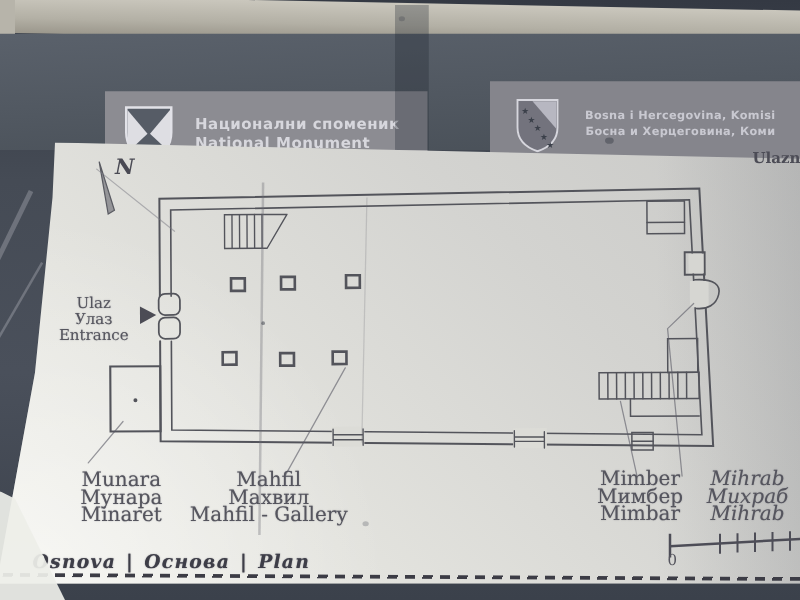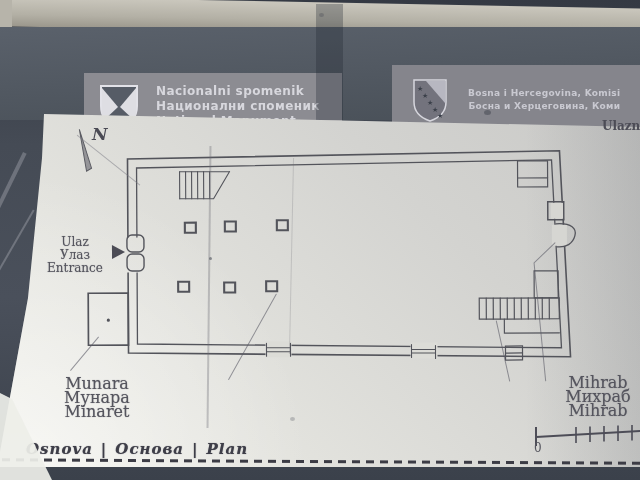--- a/index.html
+++ b/index.html
@@ -76,21 +76,20 @@
   <div class="streak s2"></div>
 
   <div class="header-band">
     <div class="header-block hb-left">
       <svg width="42" height="48" viewBox="0 0 42 48">
         <path d="M3,3 h36 v20 c0,12 -8,19 -18,23 c-10,-4 -18,-11 -18,-23 z" fill="#565c66" stroke="#e2e2e8" stroke-width="2"></path>
         <polygon points="4,5 20,24 4,39" fill="#dedee3"></polygon>
         <polygon points="38,5 22,24 38,39" fill="#dedee3"></polygon>
       </svg>
       <div class="txt">
-        <div>Nacionalni spomenik</div>
         <div>Национални споменик</div>
         <div>National Monument</div>
       </div>
     </div>
     <div class="header-block hb-right">
       <svg width="36" height="44" viewBox="0 0 36 44">
         <path d="M2,2 h32 v22 c0,11 -7,16 -16,19 c-9,-3 -16,-8 -16,-19 z" fill="#73737d" stroke="#d6d6dd" stroke-width="1.5"></path>
         <polygon points="14,3 33,3 33,25" fill="#b7b7c1"></polygon>
         <text x="5" y="13" font-size="7" fill="#3b404a">★</text>
         <text x="10" y="20" font-size="7" fill="#3b404a">★</text>
@@ -201,21 +200,31 @@
     <div>Ulaz</div>
     <div>Улаз</div>
     <div>Entrance</div>
   </div>
 
   <div class="plabel" style="left:57px;top:377px;width:80px;">
     <div>Munara</div>
     <div>Мунара</div>
     <div>Minaret</div>
   </div>
-  <div class="plabel" style="left:558px;top:376px;width:80px;">
+  <div class="plabel" style="left:150px;top:377px;width:130px;">
+    <div>Mahfil</div>
+    <div>Махвил</div>
+    <div>Mahfil - Gallery</div>
+  </div>
+  <div class="plabel" style="left:472px;top:376px;width:80px;">
+    <div>Mimber</div>
+    <div>Мимбер</div>
+    <div>Mimbar</div>
+  </div>
+  <div class="plabel" style="left:558px;top:376px;width:80px;font-style:italic;">
     <div>Mihrab</div>
     <div>Михраб</div>
     <div>Mihrab</div>
   </div>
 
   <div class="scale-zero">0</div>
 
   <div class="caption">
     <span>Osnova</span><span>|</span><span>Основа</span><span>|</span><span>Plan</span>
   </div>

